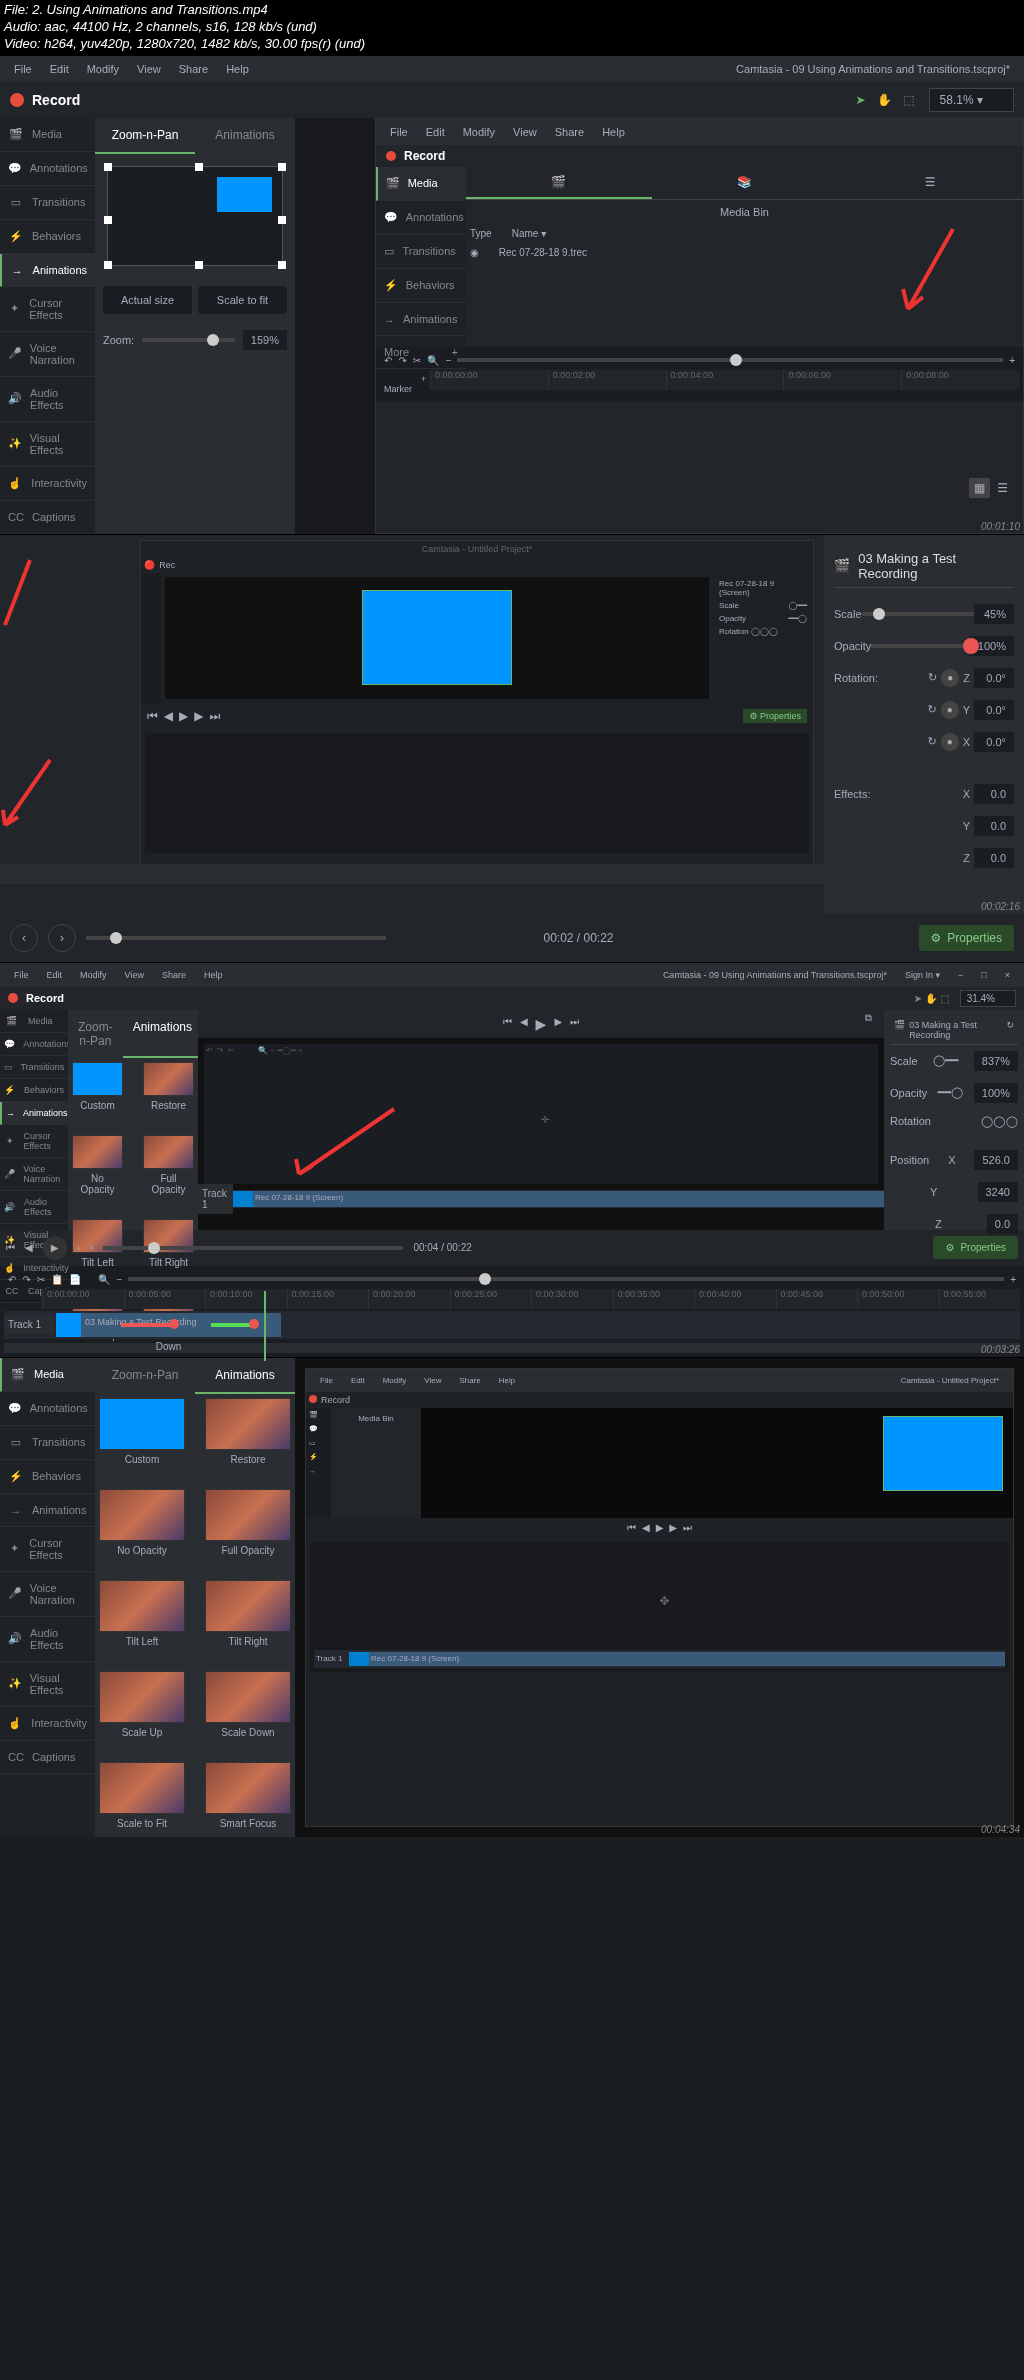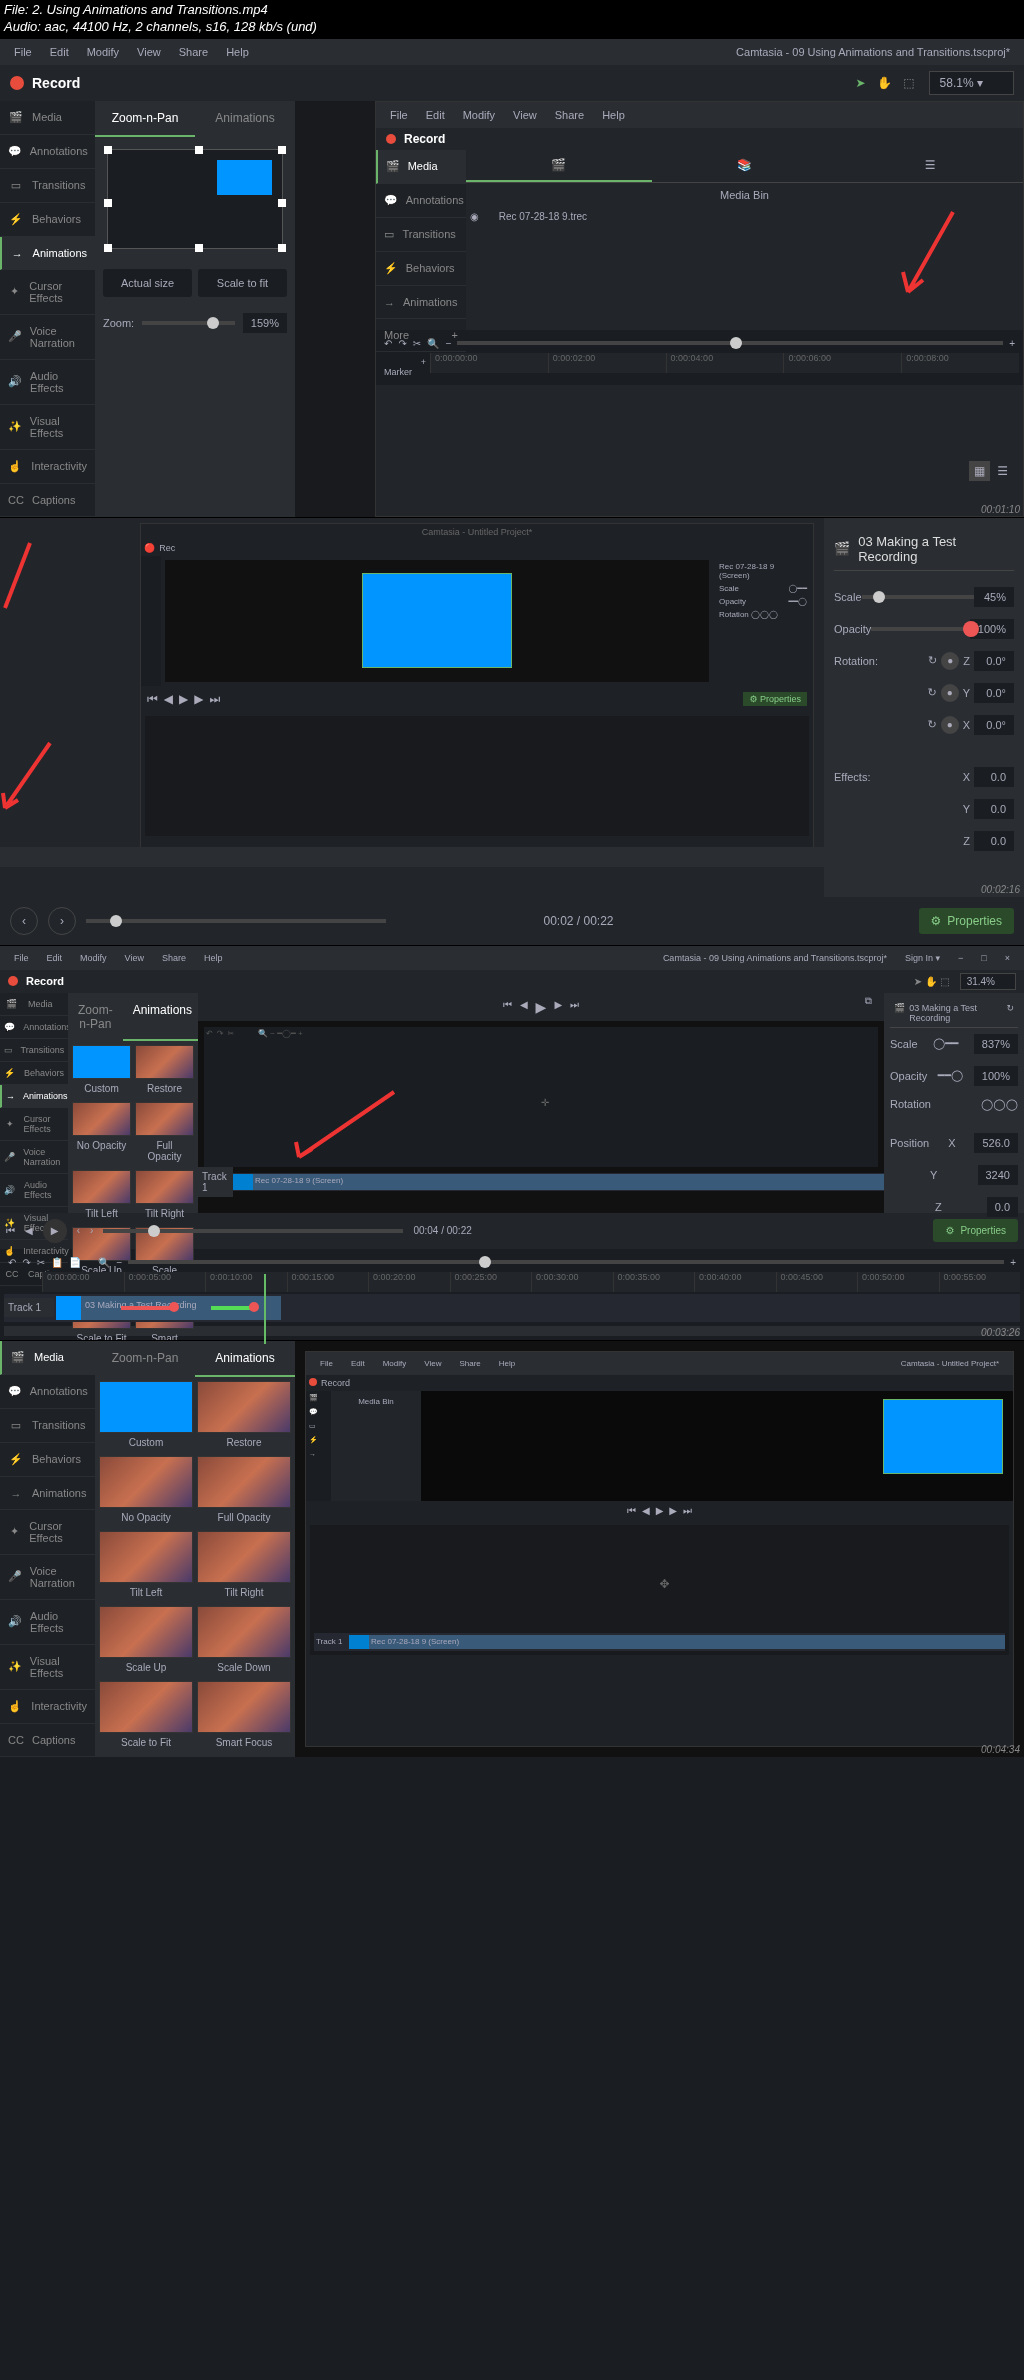--- a/index.html
+++ b/index.html
@@ -40,34 +40,35 @@
 .prop-row{display:flex;align-items:center;justify-content:space-between;padding:6px 0;font-size:11px}
 .axis-btn{width:18px;height:18px;background:#444;border-radius:50%;display:inline-flex;align-items:center;justify-content:center;font-size:10px}
 .playback{display:flex;align-items:center;padding:10px;background:#22262b;gap:10px}
 .nav-circle{width:28px;height:28px;border:1px solid #444;border-radius:50%;display:flex;align-items:center;justify-content:center;cursor:pointer}
 .props-btn{margin-left:auto;background:#2a4a2a;color:#8c8;padding:6px 12px;border-radius:3px;display:flex;align-items:center;gap:6px}
 .timeline{background:#1a1d21;padding:4px}
 .tl-ruler{height:20px;background:#22262b;display:flex;font-size:9px;color:#666}
 .tl-tick{flex:1;border-left:1px solid #333;padding-left:4px}
 .tl-track{height:28px;background:#252831;margin:2px 0;display:flex;align-items:center}
 .tl-label{width:50px;padding:4px;font-size:10px;background:#2a2e33}
-.anim-grid{display:grid;grid-template-columns:1fr 1fr;gap:4px;padding:4px}
+.anim-grid{display:grid;grid-template-columns:1fr 1fr;gap:20px;padding:4px}
 .anim-item{text-align:center}
 .anim-thumb{height:52px;background:linear-gradient(135deg,#8a4a3a,#c87050,#4a3a6a);border:1px solid #333}
 .anim-thumb.blue{background:#0095ff}
 .anim-label{padding:4px;font-size:10px;color:#aab}
 .timestamp{position:absolute;bottom:2px;right:4px;font-size:10px;color:#888;font-style:italic}
 .section{position:relative;border-top:1px solid #000}
 </style>
 </head>
 <body>
 
 <div class="meta">
   <div>File: 2. Using Animations and Transitions.mp4</div>
   <div>Audio: aac, 44100 Hz, 2 channels, s16, 128 kb/s (und)</div>
+  <div>Video: h264, yuv420p, 1280x720, 1482 kb/s, 30.00 fps(r) (und)</div>
 </div>
 
 <div class="app section">
   <div class="menubar">
     <span>File</span>
     <span>Edit</span>
     <span>Modify</span>
     <span>View</span>
     <span>Share</span>
     <span>Help</span>
@@ -206,20 +207,24 @@
                 <span>+</span>
               </div>
           </div>
           <div style="flex:1;background:#22262b">
             <div style="display:flex;border-bottom:1px solid #444">
               <div style="flex:1;text-align:center;padding:8px;border-bottom:2px solid #6bb56b">🎬</div>
               <div style="flex:1;text-align:center;padding:8px">📚</div>
               <div style="flex:1;text-align:center;padding:8px">☰</div>
             </div>
             <div style="text-align:center;padding:6px;font-size:11px">Media Bin</div>
+            <div style="display:flex;padding:4px;font-size:10px;gap:20px">
+              <span>Type</span>
+              <span>Name ▾</span>
+            </div>
             <div style="display:flex;padding:4px;font-size:10px;gap:20px;align-items:center">
               <span>◉</span>
               <span>Rec 07-28-18 9.trec</span>
             </div>
             <svg style="position:absolute;right:50px;top:100px" width="80" height="100">
                 <path d="M60,10 L15,90 M15,90 L10,70 M15,90 L30,78" stroke="#e33" stroke-width="4" fill="none"></path>
               </svg>
             <div style="position:absolute;bottom:35px;right:10px;display:flex;gap:2px">
               <span style="background:#444;padding:3px 5px">▦</span>
               <span style="padding:3px 5px">☰</span>

